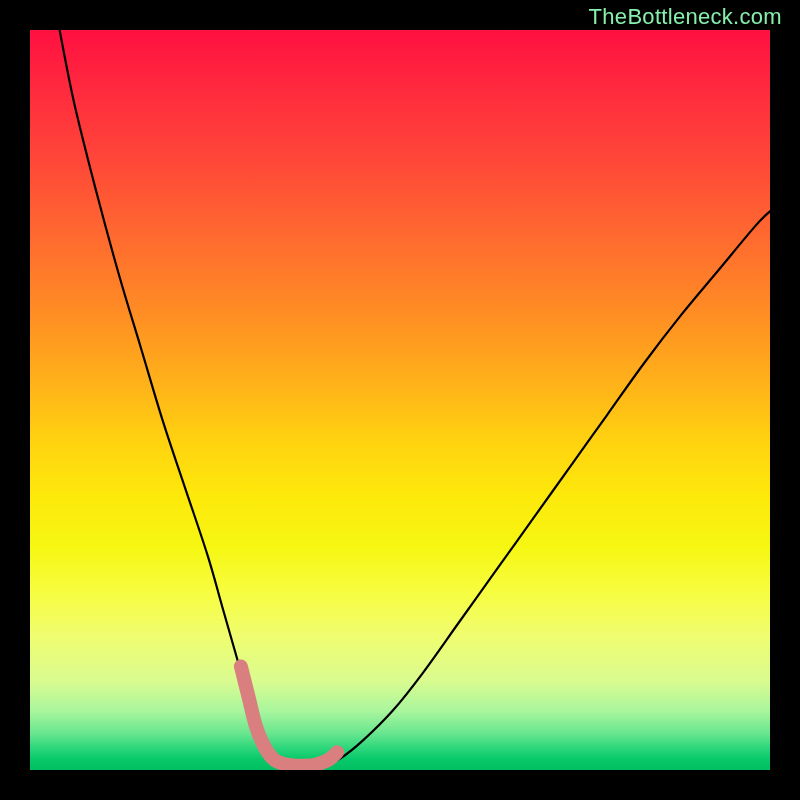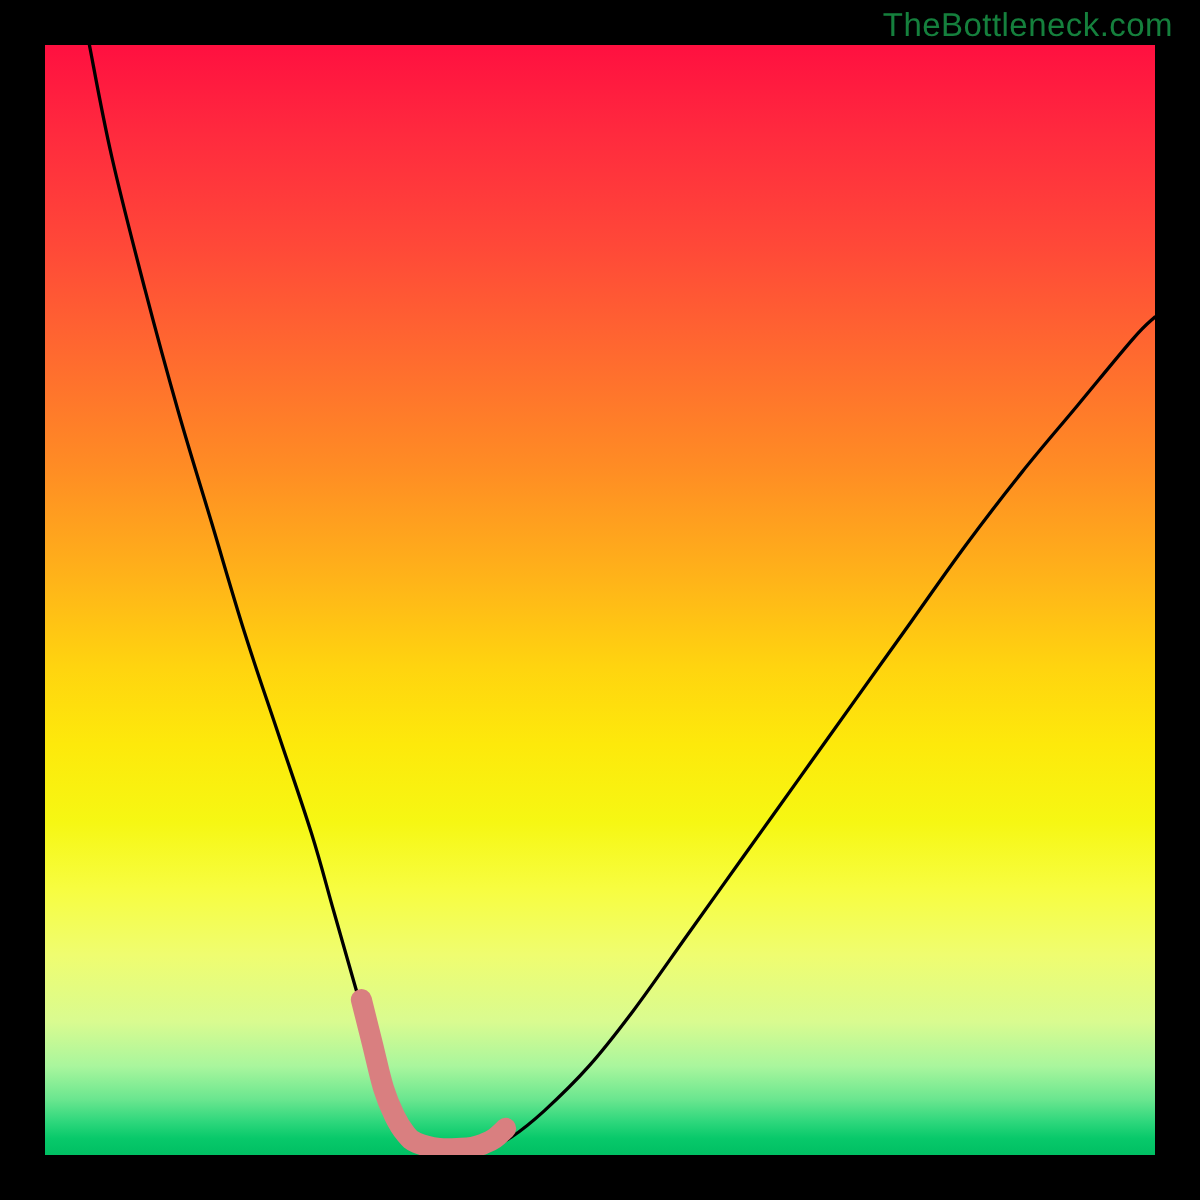--- a/index.html
+++ b/index.html
@@ -14,21 +14,21 @@
   .frame {
     position: relative;
     width: 800px;
     height: 800px;
     background: #000;
   }
   .watermark {
     position: absolute;
     top: 4px;
     right: 18px;
-    color: #15803d;
+    color: #86efac;
     font-size: 22px;
     font-weight: 500;
     letter-spacing: 0.3px;
     z-index: 10;
   }
   .plot-area {
     position: absolute;
     left: 30px;
     top: 30px;
     width: 740px;

